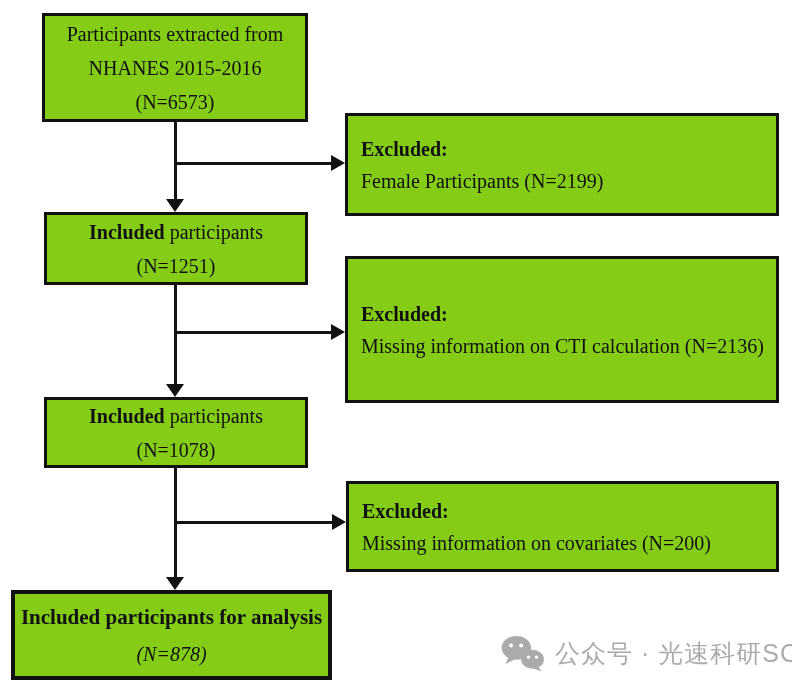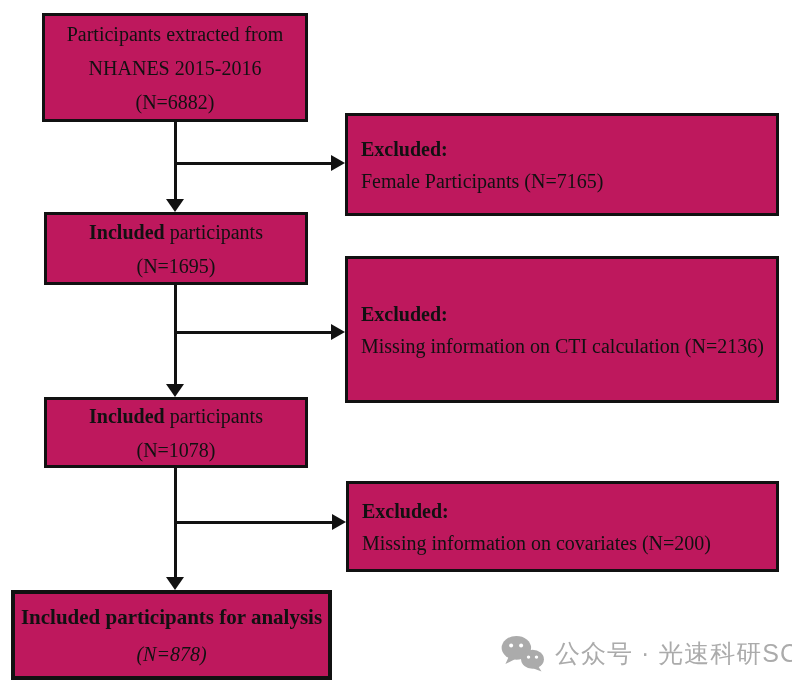--- a/index.html
+++ b/index.html
@@ -8,21 +8,21 @@
     position:relative;
     width:792px; height:687px;
     background:#ffffff;
     font-family:"Liberation Serif","DejaVu Serif",serif;
     color:#111111;
     overflow:hidden;
   }
   .box {
     position:absolute;
     border:3px solid #111111;
-    background:#be185d;
+    background:#84cc16;
     display:flex; flex-direction:column; justify-content:center;
   }
   .box.centered { align-items:center; text-align:center; }
   .box.leftalign { align-items:flex-start; text-align:right; padding-left:13px; padding-right:6px; }
   .line { font-size:20px; line-height:34px; white-space:nowrap; }
   .excl-line { font-size:20px; line-height:32px; white-space:nowrap; }
   .bold { font-weight:700; }
   .final-title { font-size:21px; line-height:38px; font-weight:700; white-space:nowrap; }
   .final-n { font-size:20px; line-height:36px; white-space:nowrap;font-style:italic; }
   .vline, .hline { position:absolute; background:#111111; }
@@ -46,31 +46,31 @@
   .wm-text { font-size:25px; letter-spacing:1px; color:#ababab; white-space:nowrap; }
 </style>
 </head>
 <body>
 
 <div class="canvas">
 
   <div class="box centered" style="left:42px; top:13px; width:266px; height:109px;">
     <span class="line">Participants extracted from</span>
     <span class="line">NHANES 2015-2016</span>
-    <span class="line">(N=6882)</span>
+    <span class="line">(N=6573)</span>
   </div>
 
   <div class="box leftalign" style="left:345px; top:113px; width:434px; height:103px;">
     <span class="excl-line bold">Excluded:</span>
-    <span class="excl-line">Female Participants (N=7165)</span>
+    <span class="excl-line">Female Participants (N=2199)</span>
   </div>
 
   <div class="box centered" style="left:44px; top:212px; width:264px; height:73px;">
     <span class="line"><span class="bold">Included</span><span> participants</span></span>
-    <span class="line">(N=1695)</span>
+    <span class="line">(N=1251)</span>
   </div>
 
   <div class="box leftalign" style="left:345px; top:256px; width:434px; height:147px;">
     <span class="excl-line bold">Excluded:</span>
     <span class="excl-line">Missing information on CTI calculation (N=2136)</span>
   </div>
 
   <div class="box centered" style="left:44px; top:397px; width:264px; height:71px;">
     <span class="line"><span class="bold">Included</span><span> participants</span></span>
     <span class="line">(N=1078)</span>

